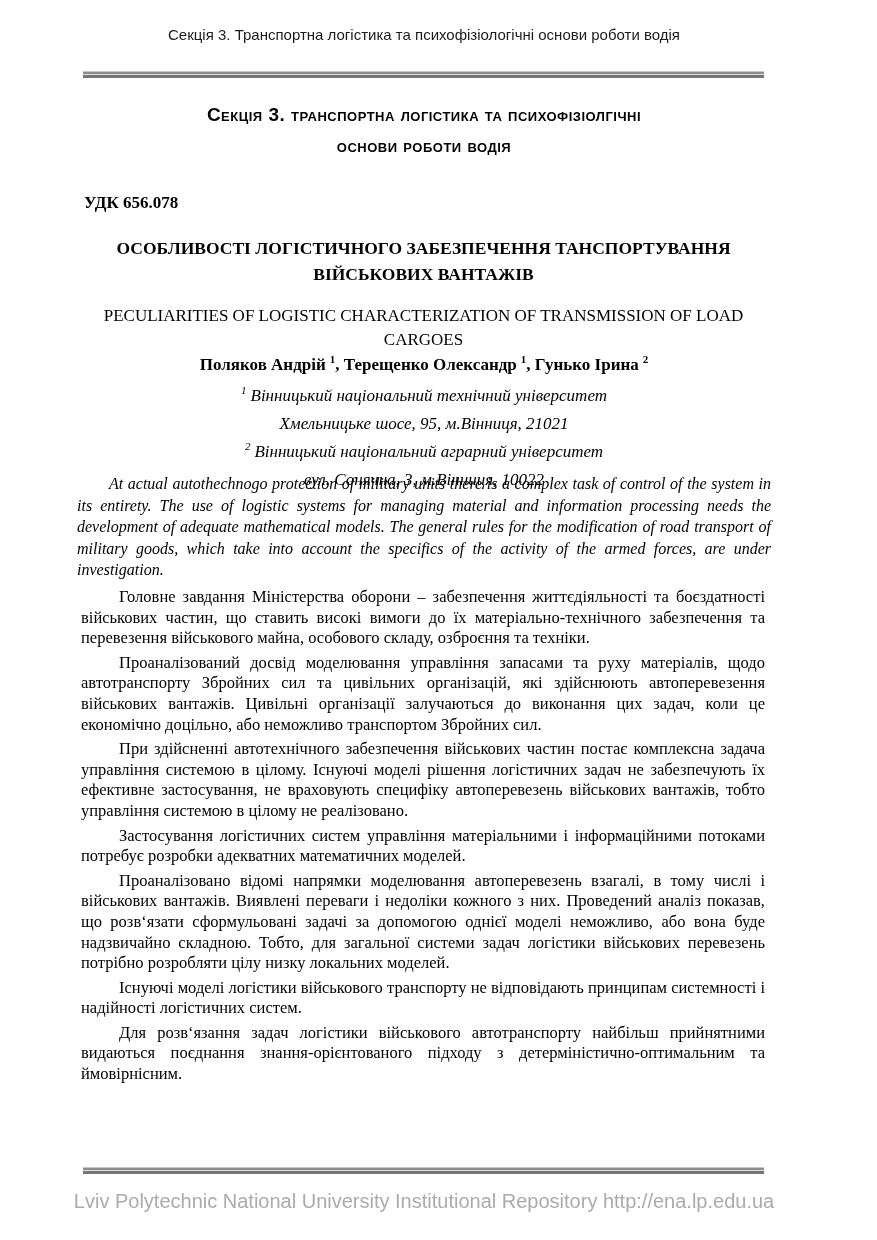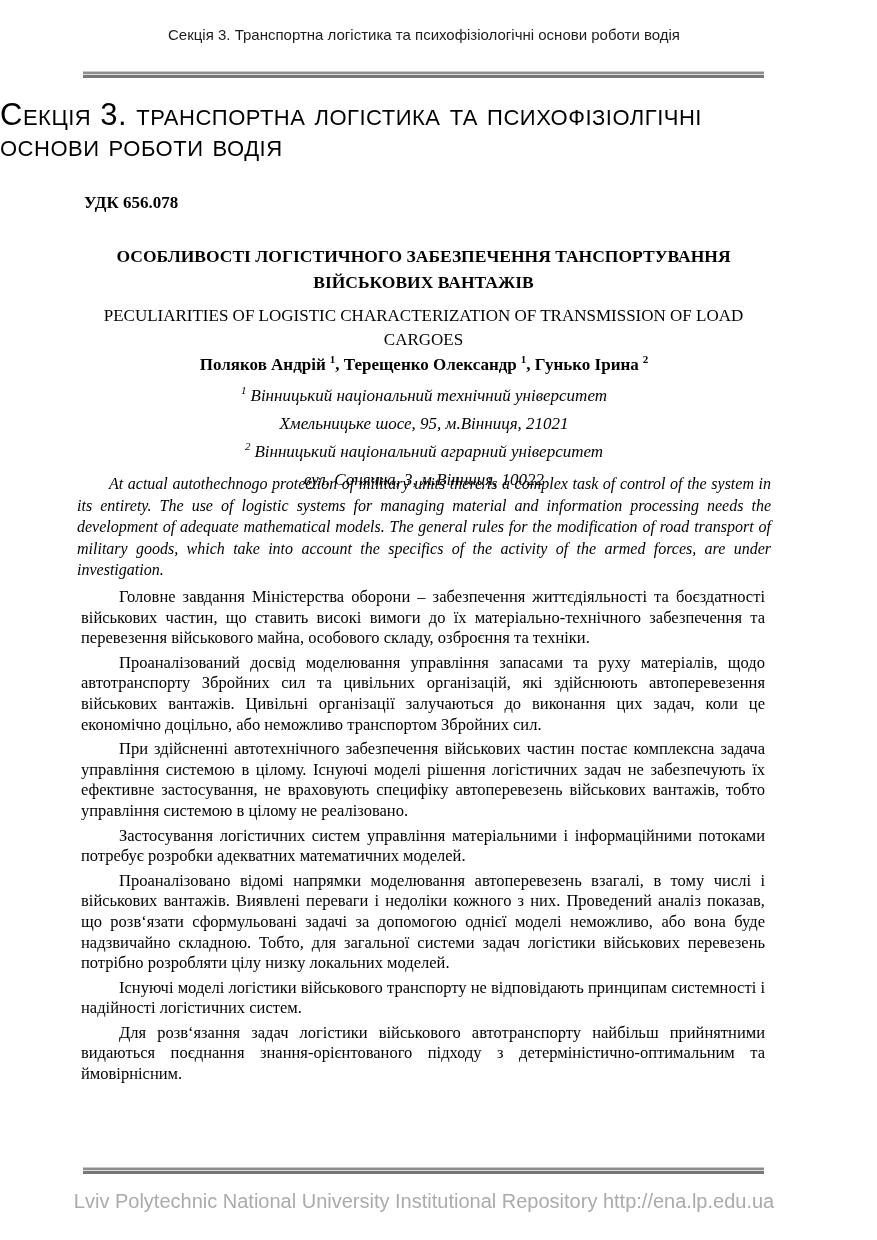--- a/index.html
+++ b/index.html
@@ -44,24 +44,25 @@
   }
   .rule-top    { top: 71px; }
   .rule-bottom { top: 1167px; }
 
   
   .section-title {
     position: absolute;
     top: 99px;
     left: 0;
     width: 100%;
+    text-align: center;
     font-family: "Liberation Sans", "DejaVu Sans", sans-serif;
-    font-weight: normal;
+    font-weight: bold;
     font-variant: small-caps;
-    font-size: 31px;
+    font-size: 19px;
     line-height: 31px;
     letter-spacing: 0.5px;
     color: #000000;
   }
 
   
   .udc {
     position: absolute;
     top: 193px;
     left: 84px;
@@ -70,21 +71,21 @@
     font-size: 17px;
     color: #000000;
   }
 
   
   .title-ua {
     position: absolute;
     top: 231px;
     left: 84px;
     right: 85px;
-    margin: 12px;
+    margin: 4px;
     text-align: center;
     font-family: "Liberation Serif", "DejaVu Serif", serif;
     font-weight: bold;
     font-size: 17.5px;
     line-height: 26px;
     color: #000000;
   }
   .title-en {
     position: absolute;
     top: 296px;

